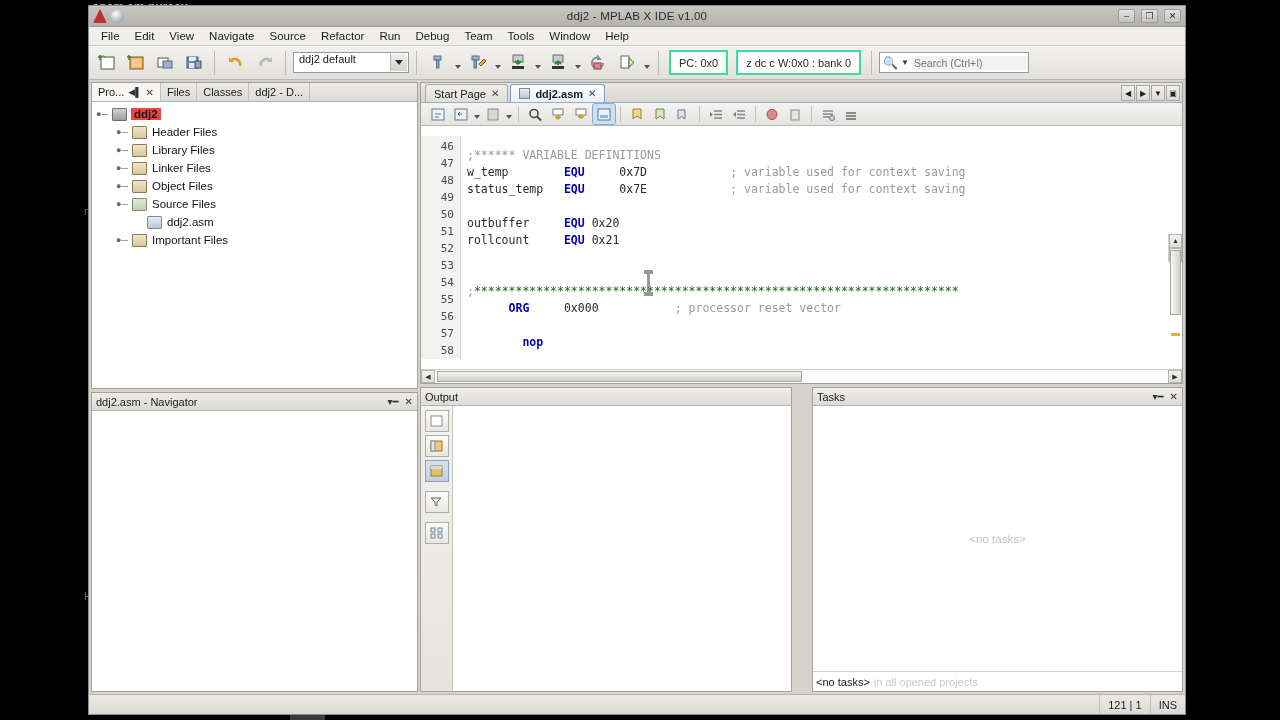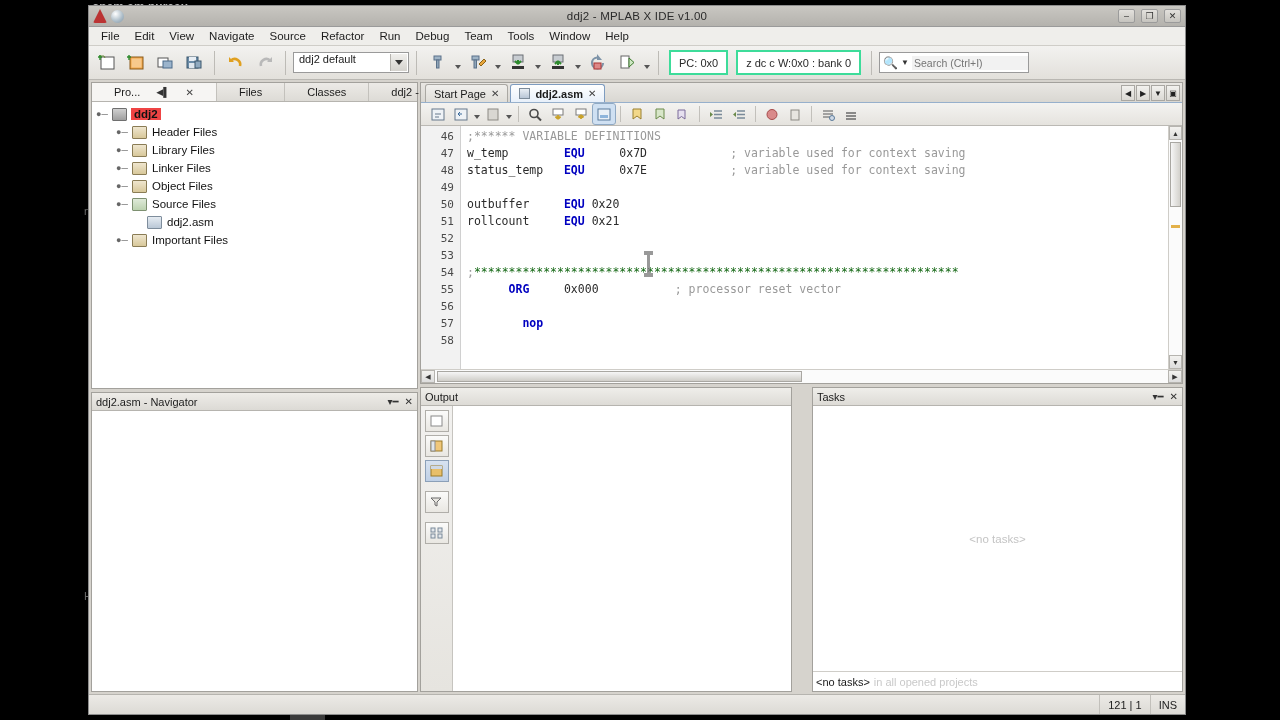--- a/index.html
+++ b/index.html
@@ -84,21 +84,21 @@
   .body { flex:1; display:flex; background:#d6d3cd; min-height:0; }
   .left-col { width:330px; flex:0 0 330px; display:flex; flex-direction:column; padding:2px 1px 2px 2px; gap:3px; }
   .right-col { flex:1; display:flex; flex-direction:column; padding:2px 2px 2px 1px; gap:0; min-width:0; }
 
   
   .panel { background:#fff; border:1px solid #a3a19c; display:flex; flex-direction:column; min-height:0; }
   .tabstrip {
     height:19px; flex:0 0 19px; background:linear-gradient(#eceae6,#dddbd6);
     border-bottom:1px solid #b6b4af; display:flex; align-items:stretch; font-size:11px; position:relative;
   }
-  .ptab { display:flex;align-items:center; padding:0 22px; gap:16px; color:#1c1c1c;
+  .ptab { display:flex;align-items:center; padding:0 6px; gap:4px; color:#1c1c1c;
           border-right:1px solid #c3c1bc; white-space:nowrap; }
   .ptab.active { background:#f6f5f3; }
   .ptab .x { font-size:10px; color:#444; }
   .ptab .pin { font-size:9px; color:#333; }
   .tabstrip-fill { flex:1; }
 
   
   .tree { flex:1; background:#fff; overflow:hidden; padding:3px 0 0 0; font-size:11.5px; color:#111; }
   .tnode { display:flex; align-items:center; height:18px; gap:4px; white-space:nowrap; }
   .texp { width:12px; text-align:center; font-size:9px; color:#666; flex:0 0 12px; }
@@ -139,21 +139,21 @@
 
   .ed-toolbar {
     height:23px; flex:0 0 23px; background:linear-gradient(#f4f3f1,#e5e3de);
     border-bottom:1px solid #bbb9b4; display:flex; align-items:center; padding-left:6px; gap:1px;
   }
   .etb { width:22px;height:20px; display:flex;align-items:center;justify-content:center; border-radius:2px; }
   .etb-arrow { width:8px; height:20px; display:flex;align-items:flex-end;justify-content:center; padding-bottom:5px;}
   .etb-arrow i { border-left:3px solid transparent;border-right:3px solid transparent;border-top:4px solid #555; }
   .etb-sep { width:1px;height:16px;background:#c2c0bb;margin:0 4px; }
 
-  .code-area { flex:1; display:flex; min-height:0; position:relative; background:#fff; }
+  .code-area { flex:1; display:flex; min-height:0; position:relative; background:#fff;align-items:center; }
   .gutter { width:40px; flex:0 0 40px; background:#f2f2f2; border-right:1px solid #d0d0d0;
     font-family:"DejaVu Sans Mono", monospace; font-size:11px; color:#4a4a4a; text-align:right;
     padding-top:2px; }
   .gutter div { height:17px; line-height:17px; padding-right:6px; }
   .code { flex:1; position:relative; overflow:hidden; padding-top:2px;
     font-family:"DejaVu Sans Mono", monospace; font-size:11.5px; color:#2b2b2b; }
   .cline { height:17px; line-height:17px; white-space:pre; padding-left:6px; }
   .kw { color:#0000c0;font-weight:bold; }
   .cmt { color:#999; }
   .dots { color:#116611; letter-spacing:0px; }

